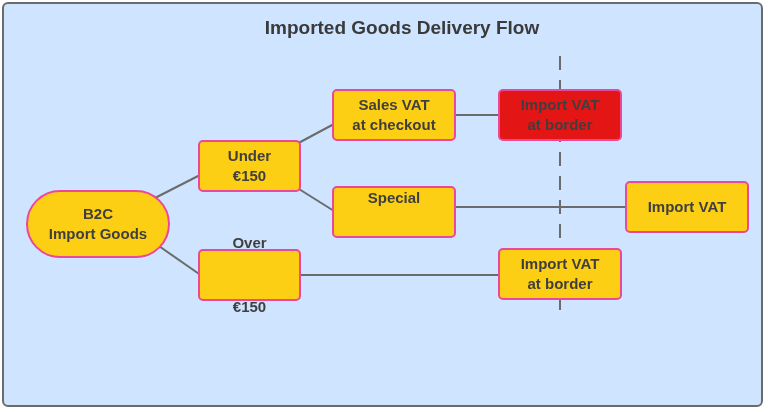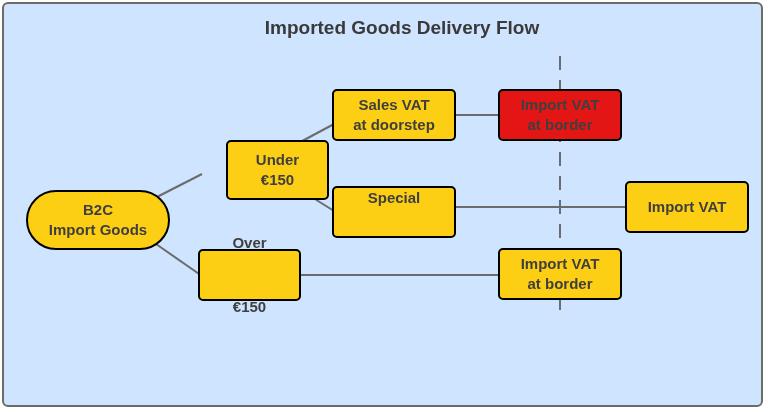--- a/index.html
+++ b/index.html
@@ -7,21 +7,21 @@
     position: absolute; left: 2px; top: 2px; width: 761px; height: 405px;
     background: #cfe4ff; border: 2px solid #6b6b6b; border-radius: 6px; box-sizing: border-box;
   }
   .title {
     position: absolute; left: 0; top: 17px; width: 804px; text-align: center;
     font-family: "Liberation Sans", sans-serif; font-weight: bold; font-size: 19px; color: #3a3a3a;
   }
   svg.links { position: absolute; left: 0; top: 0; width: 768px; height: 412px; }
   .node {
     position: absolute; box-sizing: border-box; background: #fdcf14;
-    border: 2px solid #000000; border-radius: 5px;
+    border: 2px solid #ec4899; border-radius: 5px;
     display: flex; align-items: center; justify-content: center; flex-direction: column;
     font-family: "Liberation Sans", sans-serif; font-weight: bold; font-size: 15px;
     color: #3f3f3f; text-align: center; line-height: 20px;
   }
   .node.red { background: #e41515; }
   .node.pill { border-radius: 34px; }
 </style>
 </head>
 <body>
 
@@ -33,38 +33,38 @@
   <line x1="560" y1="56" x2="560" y2="314" stroke="#6b6b6b" stroke-width="2" stroke-dasharray="14,10"></line>
   <line x1="153" y1="199" x2="202" y2="174" stroke="#6b6b6b" stroke-width="2"></line>
   <line x1="156" y1="244" x2="202" y2="276" stroke="#6b6b6b" stroke-width="2"></line>
   <line x1="291" y1="147" x2="334" y2="124" stroke="#6b6b6b" stroke-width="2"></line>
   <line x1="291" y1="184" x2="334" y2="211" stroke="#6b6b6b" stroke-width="2"></line>
   <line x1="449" y1="115" x2="502" y2="115" stroke="#6b6b6b" stroke-width="2"></line>
   <line x1="446" y1="207" x2="633" y2="207" stroke="#6b6b6b" stroke-width="2"></line>
   <line x1="295" y1="275" x2="505" y2="275" stroke="#6b6b6b" stroke-width="2"></line>
 </svg>
 
-<div class="node pill" style="left:26px;top:190px;width:144px;height:60px;">
+<div class="node pill" style="left:26px;top:190px;width:144px;height:68px;">
   <span>B2C</span>
   <span>Import Goods</span>
 </div>
 
-<div class="node" style="left:198px;top:140px;width:103px;height:60px;margin-left:28px;">
+<div class="node" style="left:198px;top:140px;width:103px;height:52px;">
   <span>Under</span>
   <span>€150</span>
 </div>
 
 <div class="node" style="left:198px;top:249px;width:103px;height:52px;gap:44px;">
   <span>Over</span>
   <span>€150</span>
 </div>
 
 <div class="node" style="left:332px;top:89px;width:124px;height:52px;">
   <span>Sales VAT</span>
-  <span>at doorstep</span>
+  <span>at checkout</span>
 </div>
 
 <div class="node" style="left:332px;top:186px;width:124px;height:52px;justify-content:space-between;">
   <span>Special</span>
 </div>
 
 <div class="node red" style="left:498px;top:89px;width:124px;height:52px;">
   <span>Import VAT</span>
   <span>at border</span>
 </div>

